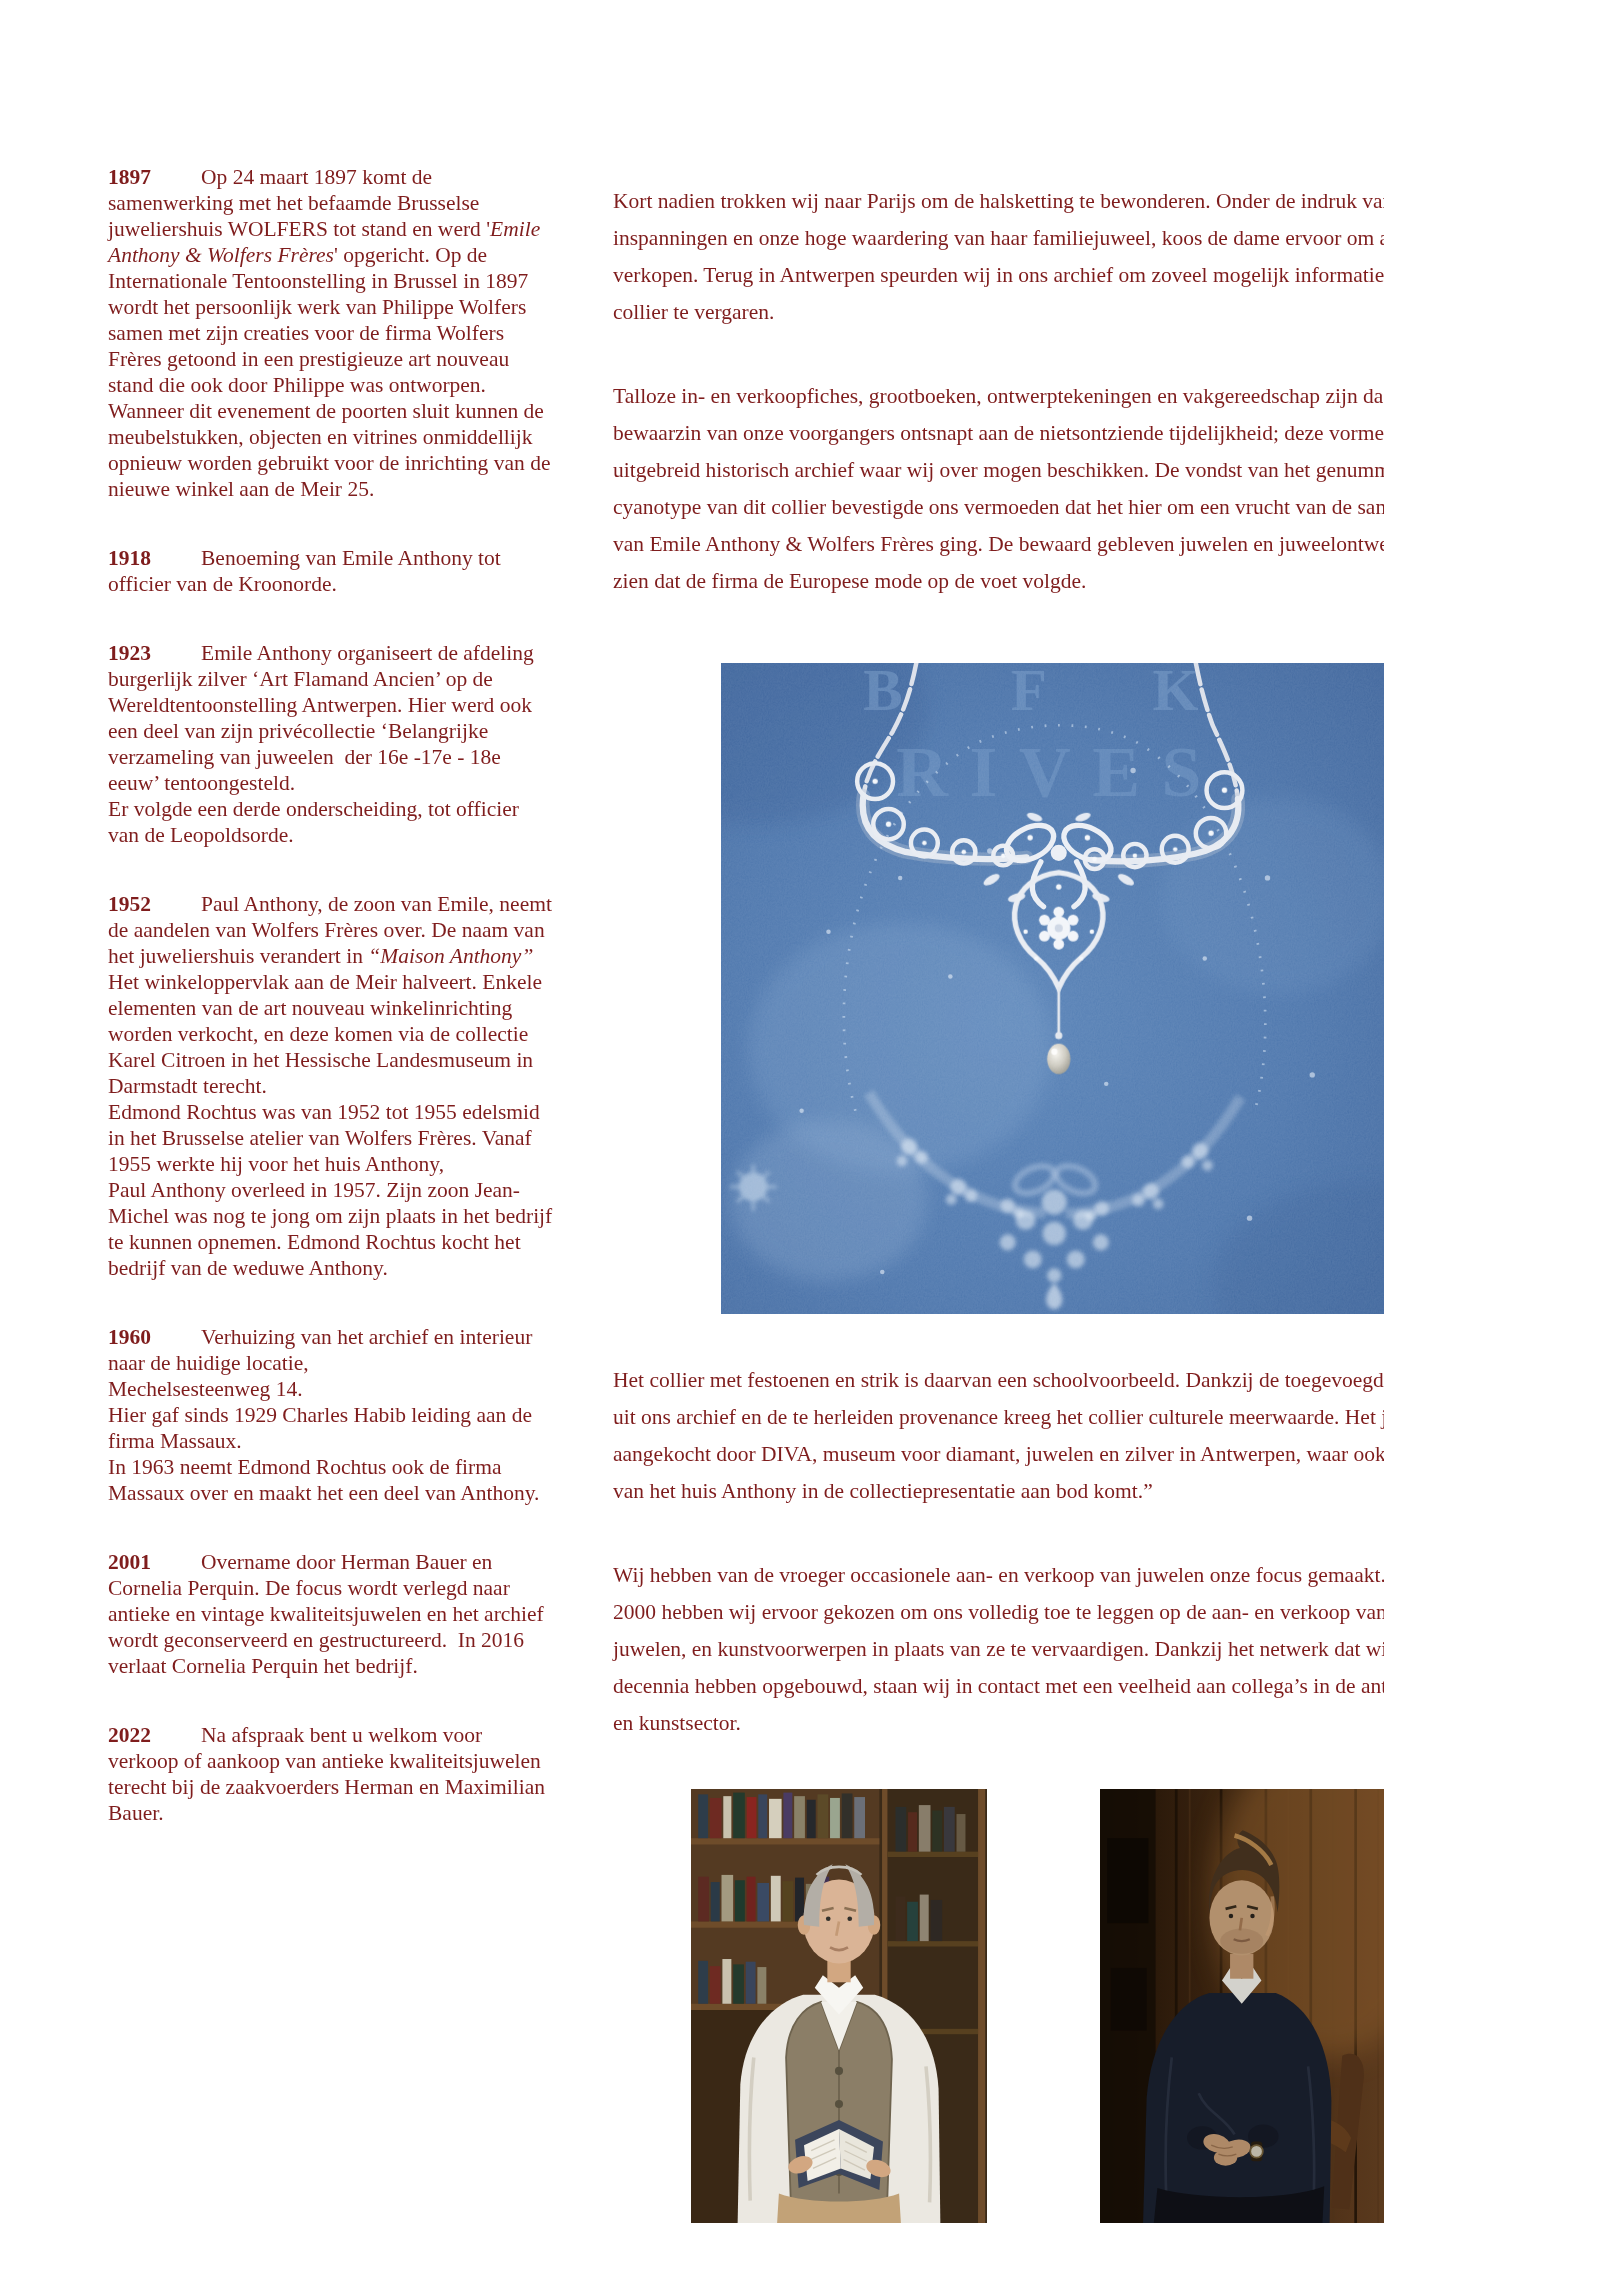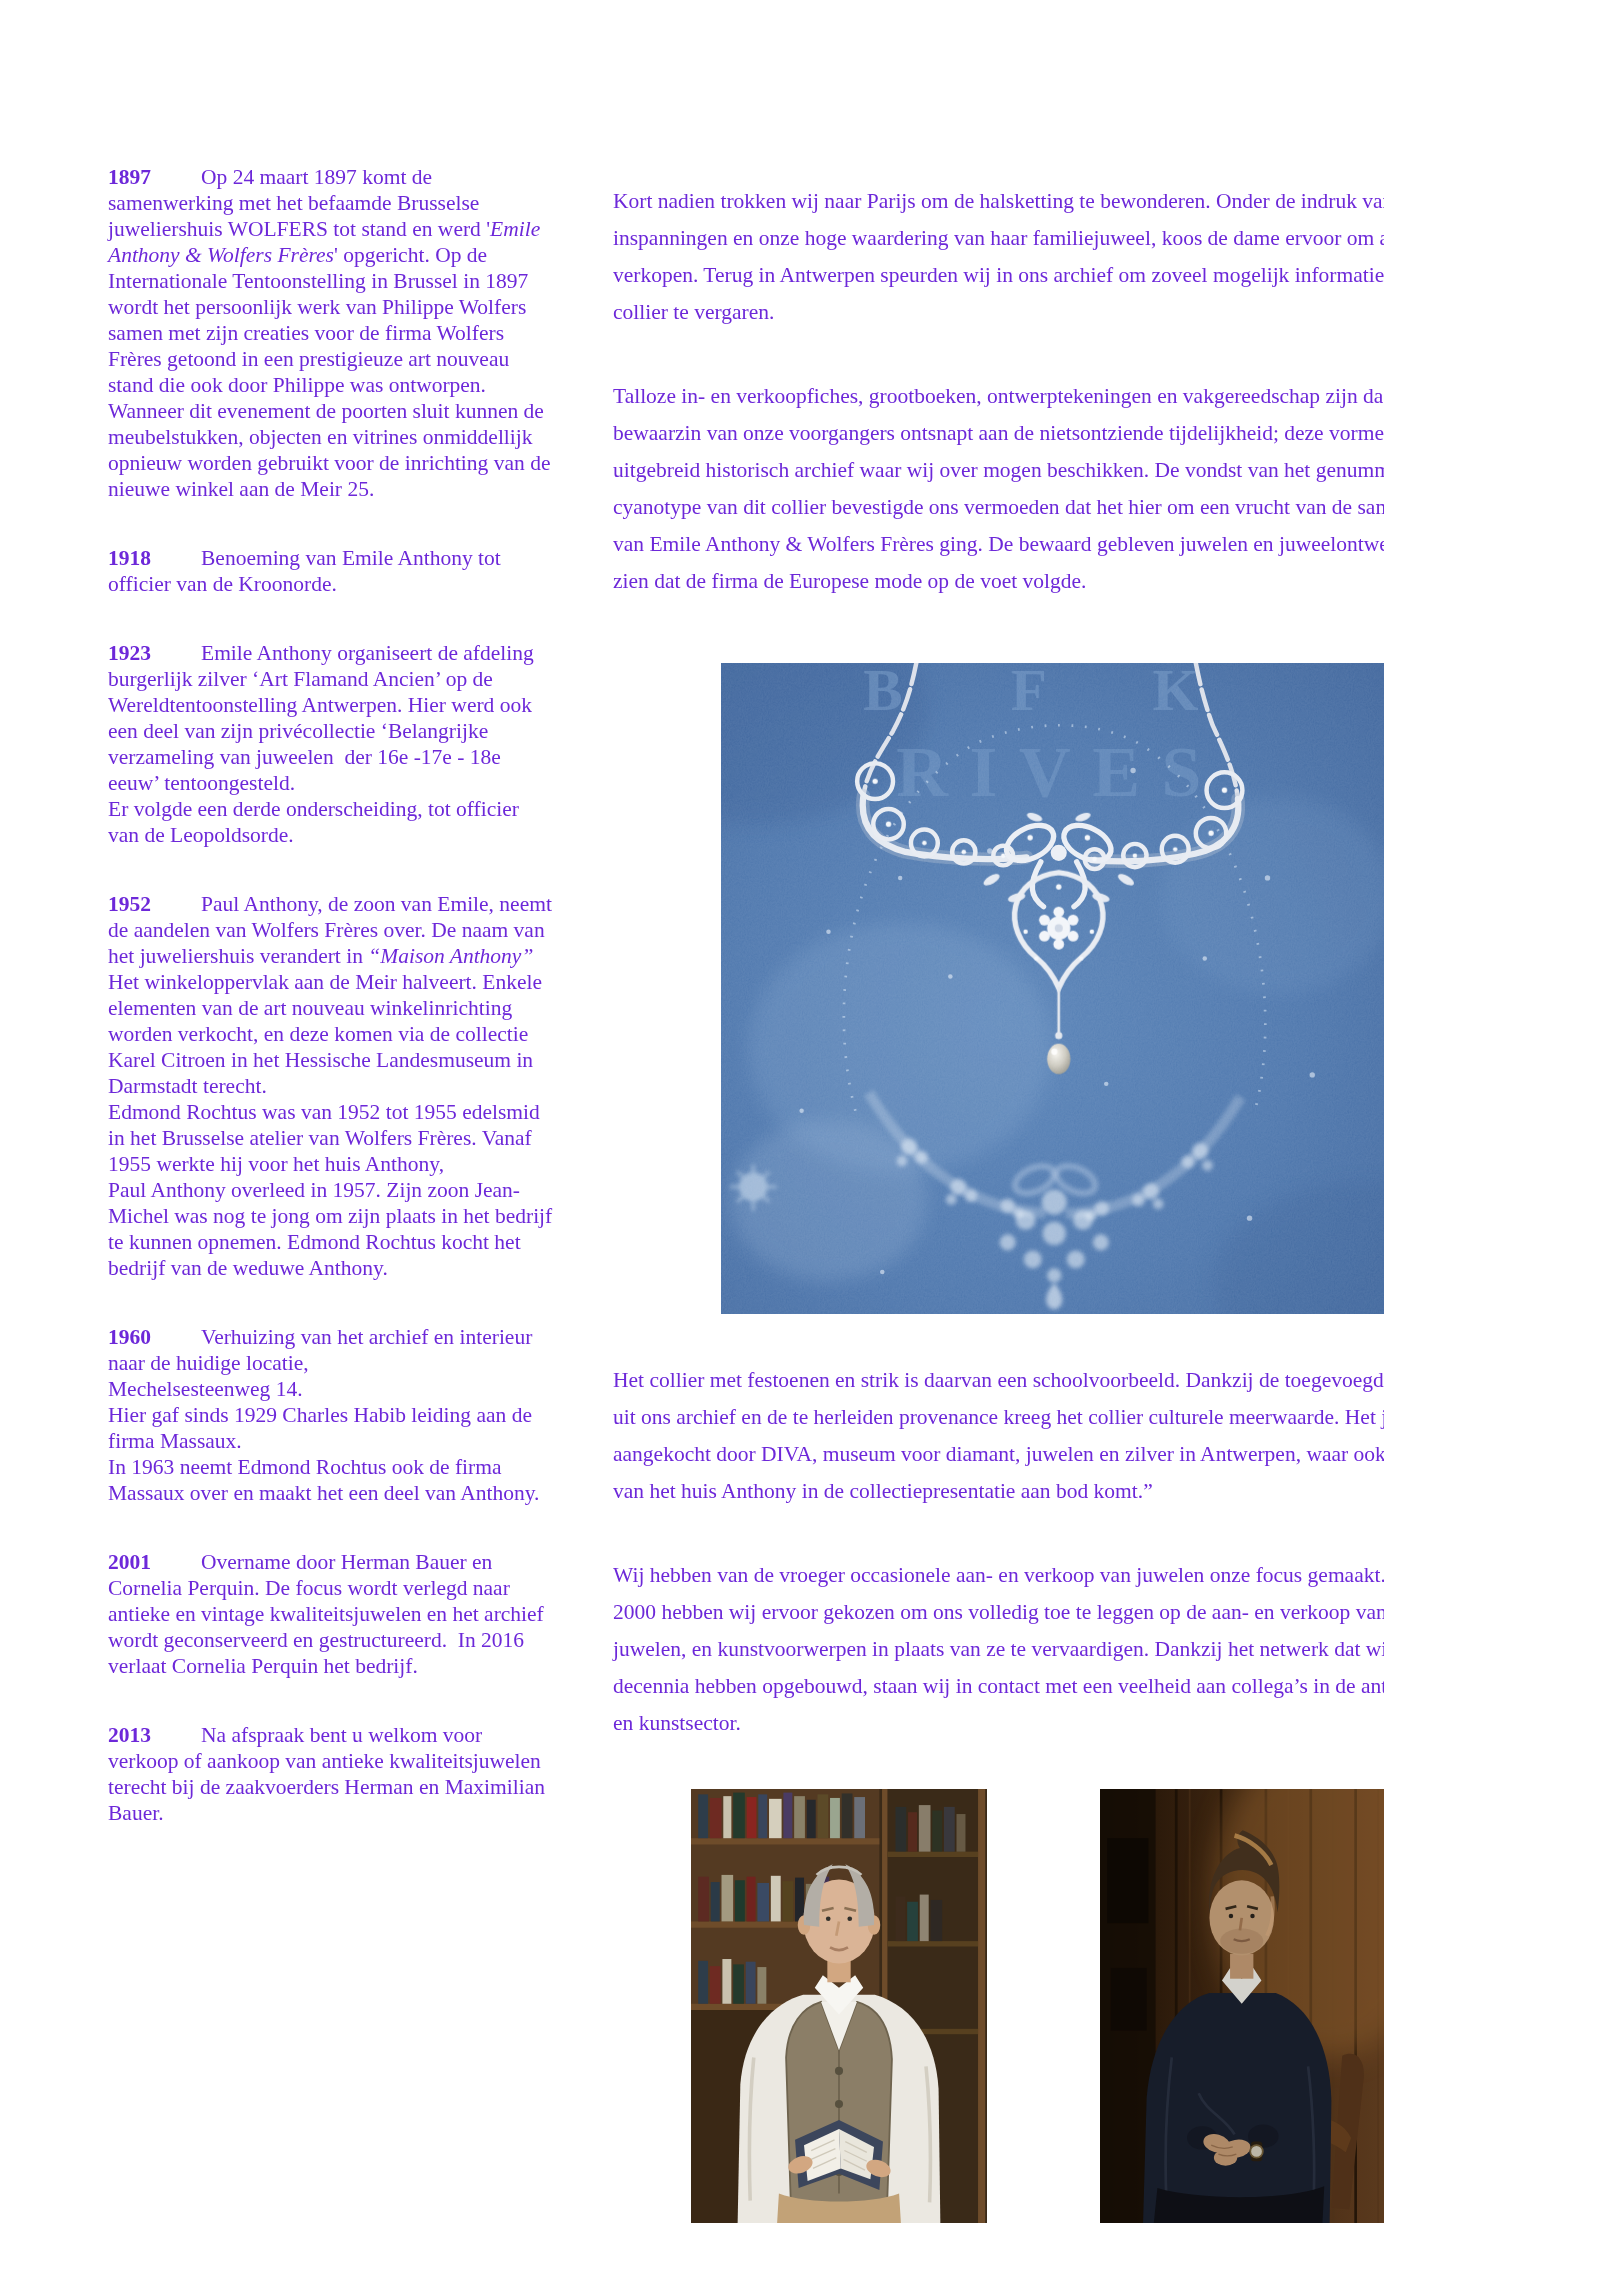--- a/index.html
+++ b/index.html
@@ -1,18 +1,18 @@
 <!DOCTYPE html>
 <html style="font-size:14.3px"><head>
 <meta charset="utf-8">
 <style>
   html,body { margin:0; padding:0; background:#ffffff; }
   .page {
     position:relative; width:1384px; height:2293px; background:#ffffff;
-    font-family:"Liberation Serif", serif; color:#6d28d9; overflow:hidden;
+    font-family:"Liberation Serif", serif; color:#7f1d1d; overflow:hidden;
   }
   .col-left {
     position:absolute; left:108px; top:164px; width:447px;
     font-size:21.5px; line-height:26px; text-align:left;
   }
   .entry { margin:0 0 43px 0; white-space:pre-wrap; }
   .year { font-weight:bold; display:inline-block; width:93px; }
   .col-right {
     position:absolute; left:613px; top:149px; width:901px;
     font-size:21.5px; line-height:37px; text-align:left;margin-top:34px;
@@ -35,21 +35,21 @@
     <p class="entry"><b class="year">1923</b><span>Emile Anthony organiseert de afdeling burgerlijk zilver ‘Art Flamand Ancien’ op de Wereldtentoonstelling Antwerpen. Hier werd ook een deel van zijn privécollectie ‘Belangrijke verzameling van juweelen  der 16e -17e - 18e eeuw’ tentoongesteld.
 Er volgde een derde onderscheiding, tot officier van de Leopoldsorde.</span><i></i><span></span></p>
     <p class="entry"><b class="year">1952</b><span>Paul Anthony, de zoon van Emile, neemt de aandelen van Wolfers Frères over. De naam van het juweliershuis verandert in </span><i>“Maison Anthony”</i><span> Het winkeloppervlak aan de Meir halveert. Enkele elementen van de art nouveau winkelinrichting worden verkocht, en deze komen via de collectie Karel Citroen in het Hessische Landesmuseum in Darmstadt terecht.
 Edmond Rochtus was van 1952 tot 1955 edelsmid in het Brusselse atelier van Wolfers Frères. Vanaf 1955 werkte hij voor het huis Anthony,
 Paul Anthony overleed in 1957. Zijn zoon Jean-Michel was nog te jong om zijn plaats in het bedrijf te kunnen opnemen. Edmond Rochtus kocht het bedrijf van de weduwe Anthony.</span></p>
     <p class="entry"><b class="year">1960</b><span>Verhuizing van het archief en interieur naar de huidige locatie,
 Mechelsesteenweg 14.
 Hier gaf sinds 1929 Charles Habib leiding aan de firma Massaux.
 In 1963 neemt Edmond Rochtus ook de firma Massaux over en maakt het een deel van Anthony.</span><i></i><span></span></p>
     <p class="entry"><b class="year">2001</b><span>Overname door Herman Bauer en Cornelia Perquin. De focus wordt verlegd naar antieke en vintage kwaliteitsjuwelen en het archief wordt geconserveerd en gestructureerd.  In 2016 verlaat Cornelia Perquin het bedrijf.</span><i></i><span></span></p>
-    <p class="entry"><b class="year">2013</b><span>Na afspraak bent u welkom voor verkoop of aankoop van antieke kwaliteitsjuwelen terecht bij de zaakvoerders Herman en Maximilian Bauer.</span><i></i><span></span></p>
+    <p class="entry"><b class="year">2022</b><span>Na afspraak bent u welkom voor verkoop of aankoop van antieke kwaliteitsjuwelen terecht bij de zaakvoerders Herman en Maximilian Bauer.</span><i></i><span></span></p>
   </div>
 
   <div class="col-right">
     <p class="rpara">Kort nadien trokken wij naar Parijs om de halsketting te bewonderen. Onder de indruk van onze inspanningen en onze hoge waardering van haar familiejuweel, koos de dame ervoor om aan ons te verkopen. Terug in Antwerpen speurden wij in ons archief om zoveel mogelijk informatie over dit collier te vergaren.</p>
     <p class="rpara">Talloze in- en verkoopfiches, grootboeken, ontwerptekeningen en vakgereedschap zijn dankzij de bewaarzin van onze voorgangers ontsnapt aan de nietsontziende tijdelijkheid; deze vormen nu een uitgebreid historisch archief waar wij over mogen beschikken. De vondst van het genummerde cyanotype van dit collier bevestigde ons vermoeden dat het hier om een vrucht van de samenwerking van Emile Anthony &amp; Wolfers Frères ging. De bewaard gebleven juwelen en juweelontwerpen laten zien dat de firma de Europese mode op de voet volgde.</p>
 
     <figure class="figure-cyanotype">
       <svg viewBox="0 0 749 727" preserveAspectRatio="none" style="font-size:24px">
         <defs>
           <radialGradient id="cyBg" cx="42%" cy="55%" r="80%">

